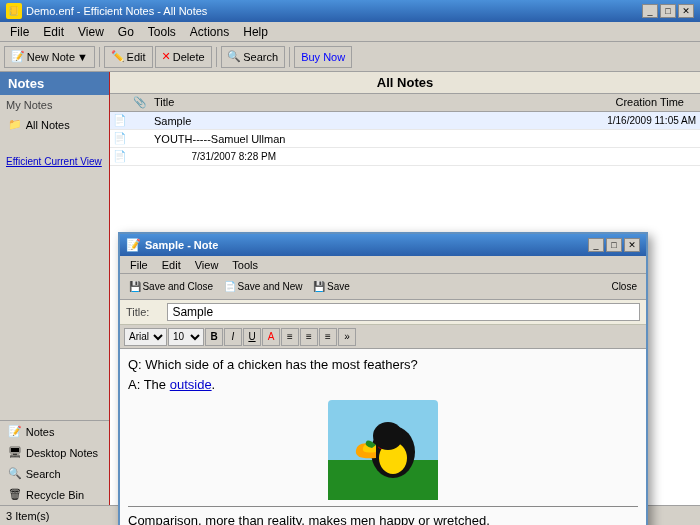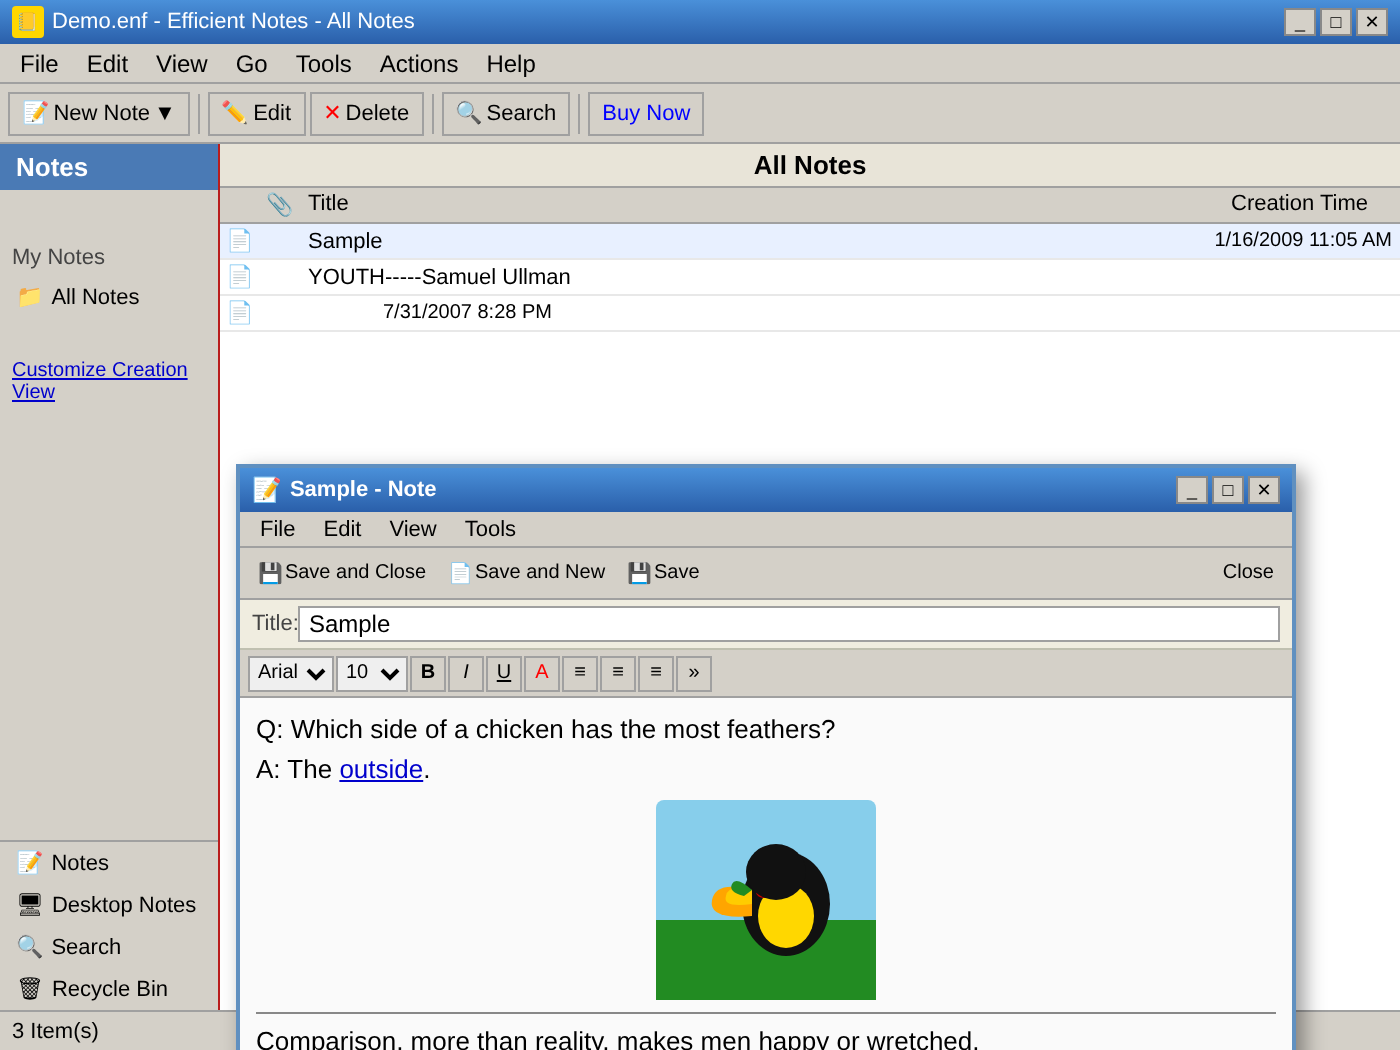--- a/index.html
+++ b/index.html
@@ -64,21 +64,21 @@
       display: flex;
       flex-direction: column;
     }
     .sidebar-header {
       background: #4a7ab5;
       color: white;
       font-weight: bold;
       padding: 4px 8px;
       font-size: 13px;
     }
-    .sidebar-section { padding: 4px 6px; font-size: 11px; color: #444; margin-top: 24px; }
+    .sidebar-section { padding: 4px 6px; font-size: 11px; color: #444; }
     .sidebar-item {
       display: flex; align-items: center; gap: 4px;
       padding: 3px 8px; cursor: pointer; font-size: 11px;
     }
     .sidebar-link { color: #0000cc; font-size: 10px; text-decoration: underline; cursor: pointer; padding: 2px 6px; }
     .sidebar-spacer { flex: 1; }
     .sidebar-bottom { border-top: 1px solid #a0a0a0; }
     .sidebar-bottom-item {
       display: flex; align-items: center; gap: 4px;
       padding: 4px 8px; cursor: pointer; font-size: 11px;
@@ -179,21 +179,21 @@
     .note-tb-btn {
       display: flex; align-items: center; gap: 1px;
       padding: 1px 4px; background: #d4d0c8;
       border: 1px solid transparent; cursor: pointer;
       font-size: 10px; height: 20px;
     }
     .note-title-row {
       display: flex;
       align-items: center;
       padding: 3px 6px;
-      gap: 0;
+      gap: 18px;
       background: #f0ede0;
       border-bottom: 1px solid #c0c0b0;
       flex-shrink: 0;
     }
     .note-title-label { font-size: 11px; color: #444; }
     .note-title-input {
       flex: 1; border: 1px solid #a0a0a0;
       padding: 1px 4px; font-size: 12px;
       background: white;
     }
@@ -283,21 +283,21 @@
 <div class="main-layout" style="position:relative;">
 
   <div class="sidebar">
     <div class="sidebar-header">Notes</div>
     <div class="sidebar-section">My Notes</div>
     <div class="sidebar-item">
       <span>📁</span>
       <span>All Notes</span>
     </div>
     <div style="height:20px;"></div>
-    <a class="sidebar-link">Customize Creation View</a>
+    <a class="sidebar-link">Efficient Current View</a>
     <div class="sidebar-spacer"></div>
     <div class="sidebar-bottom">
       <div class="sidebar-bottom-item active">
         <span>📝</span>
         <span>Notes</span>
       </div>
       <div class="sidebar-bottom-item">
         <span>🖥</span>
         <span>Desktop Notes</span>
       </div>

